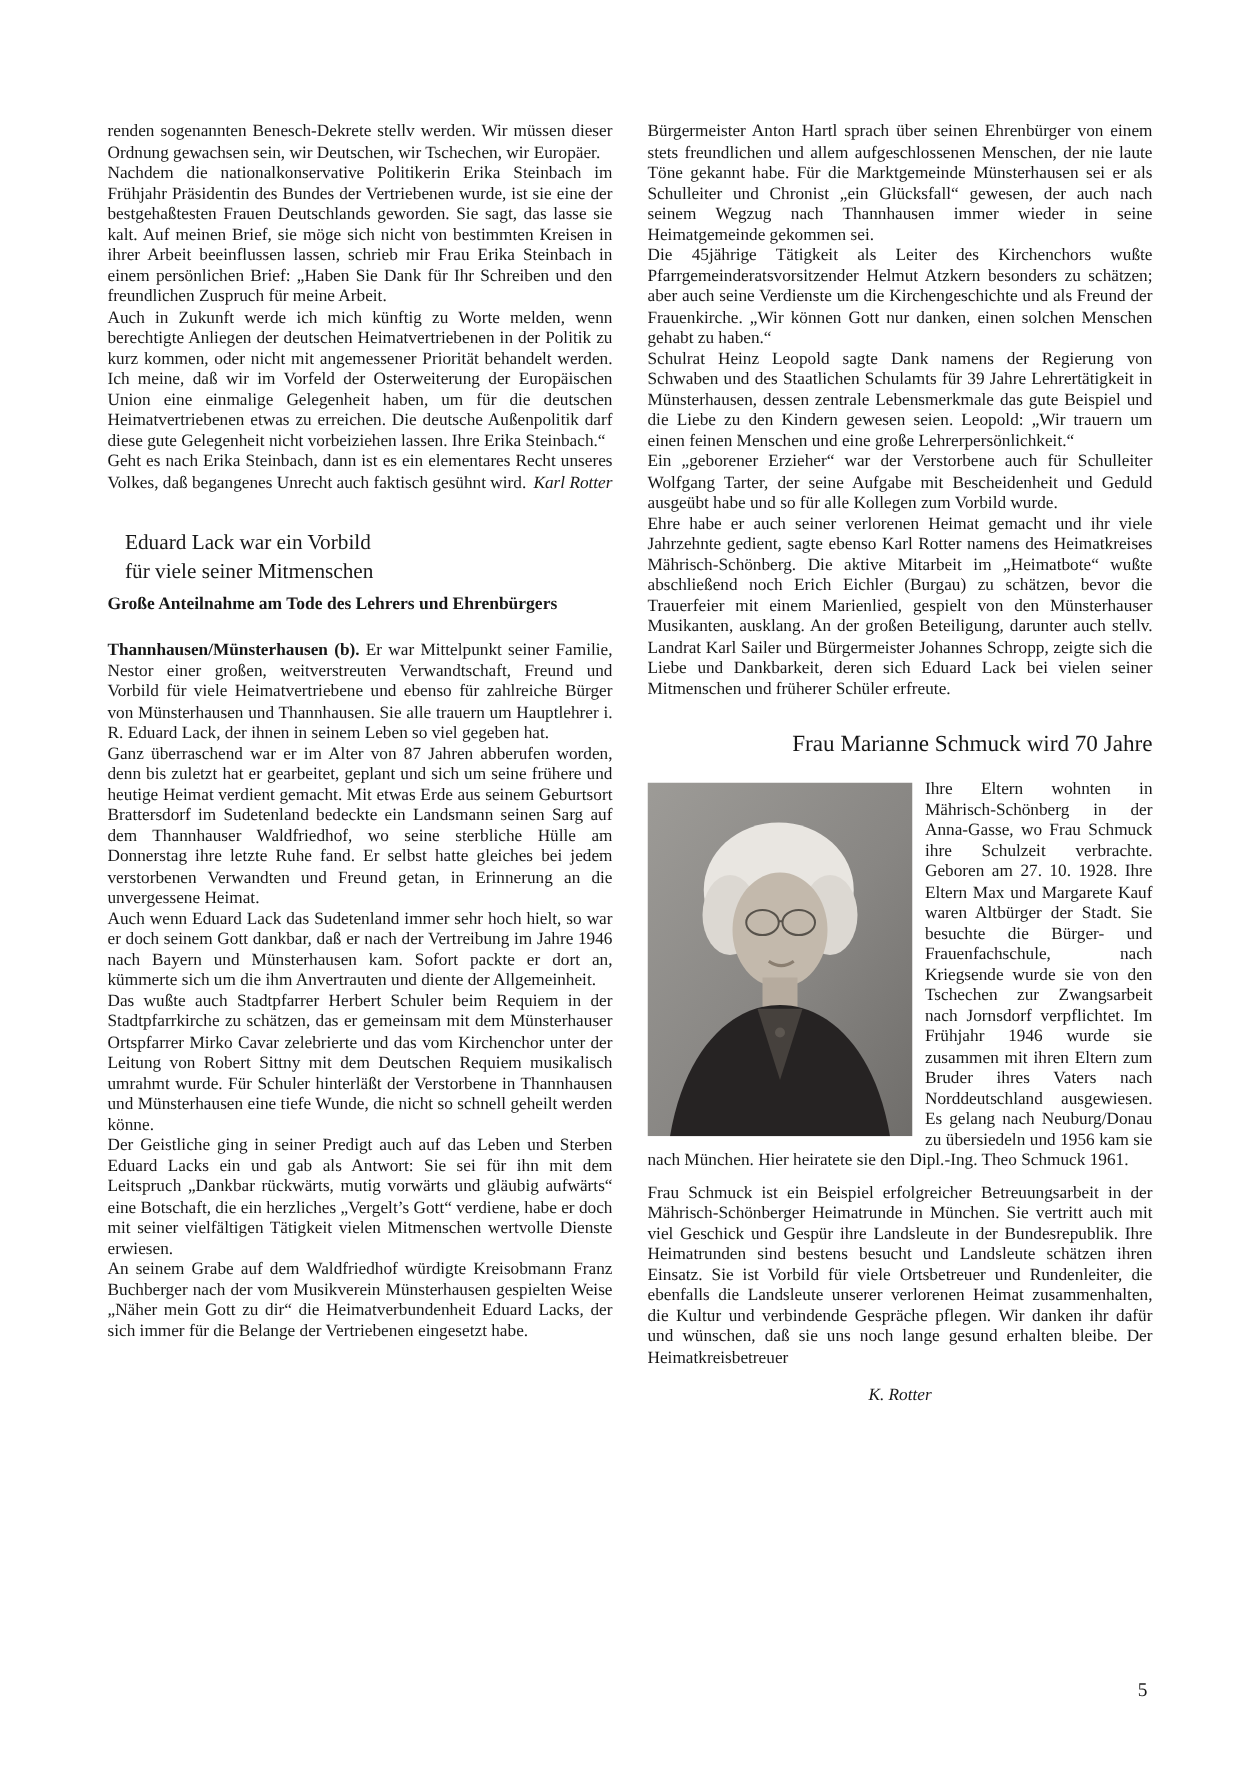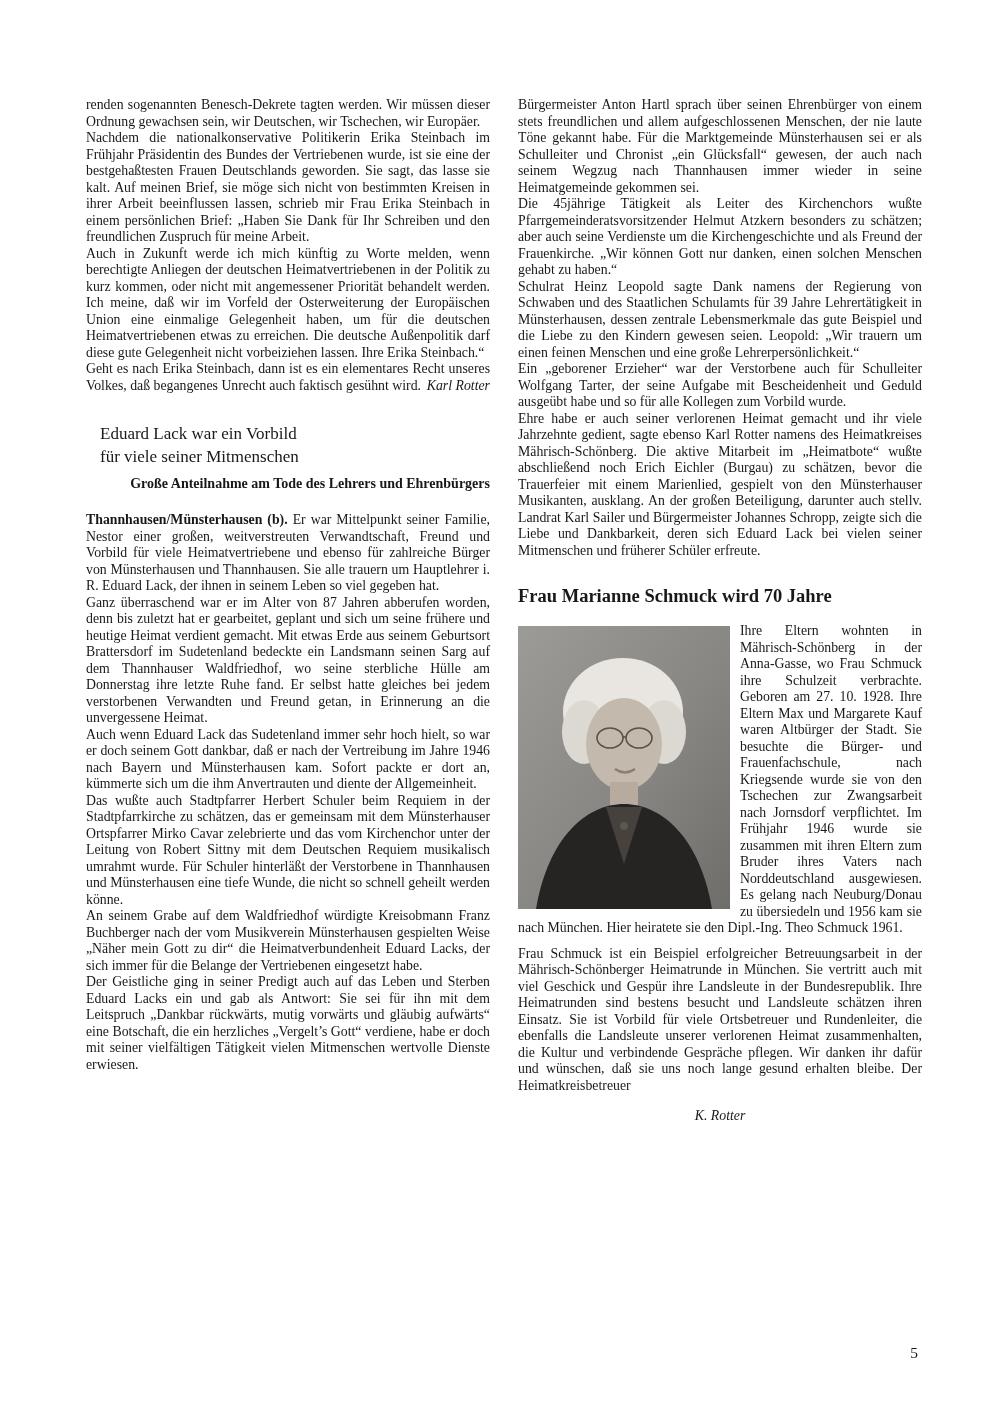--- a/index.html
+++ b/index.html
@@ -29,28 +29,28 @@
   }
   .para { margin: 0; }
   .sig-inline { float: right; font-style: italic; }
   .headline {
     font-size: 17px; line-height: 23px;
     font-weight: normal; 
     margin: 28px 14px 7px;
   }
   .subhead {
     font-size: 14px; line-height: 17px;
-    font-weight: bold; text-align: right;
+    font-weight: bold; text-align: left;
     margin: 0 0 20px;
   }
   .dateline { font-weight: bold; }
   .cross-ref { margin-top: 4px; }
   .schmuck-title {
     font-size: 18.5px; line-height: 22px;
-    font-weight: bold; text-align: left;
+    font-weight: normal; text-align: right;
     margin: 26px 0 16px;
   }
   .photo {
     float: left;
     width: 212px; height: 283px;
     margin: 3px 10px 4px 0;
     display: block;
   }
   .gap { margin-top: 9px; }
   .sig-right { text-align: center; font-style: italic; margin-top: 14px; }
@@ -59,34 +59,34 @@
     right: 82px; bottom: 50px;
     font-size: 15.5px;
   }
 </style>
 </head>
 <body>
 
 <div class="content">
 
   <section class="col">
-    <p class="para">renden sogenannten Benesch-Dekrete tagten werden. Wir müssen dieser Ordnung gewachsen sein, wir Deutschen, wir Tschechen, wir Europäer.</p>
+    <p class="para">renden sogenannten Benesch-Dekrete stellv werden. Wir müssen dieser Ordnung gewachsen sein, wir Deutschen, wir Tschechen, wir Europäer.</p>
     <p class="para">Nachdem die nationalkonservative Politikerin Erika Steinbach im Frühjahr Präsidentin des Bundes der Vertriebenen wurde, ist sie eine der bestgehaßtesten Frauen Deutschlands geworden. Sie sagt, das lasse sie kalt. Auf meinen Brief, sie möge sich nicht von bestimmten Kreisen in ihrer Arbeit beeinflussen lassen, schrieb mir Frau Erika Steinbach in einem persönlichen Brief: „Haben Sie Dank für Ihr Schreiben und den freundlichen Zuspruch für meine Arbeit.</p>
     <p class="para">Auch in Zukunft werde ich mich künftig zu Worte melden, wenn berechtigte Anliegen der deutschen Heimatvertriebenen in der Politik zu kurz kommen, oder nicht mit angemessener Priorität behandelt werden. Ich meine, daß wir im Vorfeld der Osterweiterung der Europäischen Union eine einmalige Gelegenheit haben, um für die deutschen Heimatvertriebenen etwas zu erreichen. Die deutsche Außenpolitik darf diese gute Gelegenheit nicht vorbeiziehen lassen. Ihre Erika Steinbach.“</p>
     <p class="para"><span>Geht es nach Erika Steinbach, dann ist es ein elementares Recht unseres Volkes, daß begangenes Unrecht auch faktisch gesühnt wird.</span> <span class="sig-inline">Karl Rotter</span></p>
 
     <h2 class="headline"><span>Eduard Lack war ein Vorbild</span><br><span>für viele seiner Mitmenschen</span></h2>
     <p class="subhead">Große Anteilnahme am Tode des Lehrers und Ehrenbürgers</p>
 
     <p class="para"><b class="dateline">Thannhausen/Münsterhausen (b).</b> <span>Er war Mittelpunkt seiner Familie, Nestor einer großen, weitverstreuten Verwandtschaft, Freund und Vorbild für viele Heimatvertriebene und ebenso für zahlreiche Bürger von Münsterhausen und Thannhausen. Sie alle trauern um Hauptlehrer i. R. Eduard Lack, der ihnen in seinem Leben so viel gegeben hat.</span></p>
     <p class="para">Ganz überraschend war er im Alter von 87 Jahren abberufen worden, denn bis zuletzt hat er gearbeitet, geplant und sich um seine frühere und heutige Heimat verdient gemacht. Mit etwas Erde aus seinem Geburtsort Brattersdorf im Sudetenland bedeckte ein Landsmann seinen Sarg auf dem Thannhauser Waldfriedhof, wo seine sterbliche Hülle am Donnerstag ihre letzte Ruhe fand. Er selbst hatte gleiches bei jedem verstorbenen Verwandten und Freund getan, in Erinnerung an die unvergessene Heimat.</p>
     <p class="para">Auch wenn Eduard Lack das Sudetenland immer sehr hoch hielt, so war er doch seinem Gott dankbar, daß er nach der Vertreibung im Jahre 1946 nach Bayern und Münsterhausen kam. Sofort packte er dort an, kümmerte sich um die ihm Anvertrauten und diente der Allgemeinheit.</p>
     <p class="para">Das wußte auch Stadtpfarrer Herbert Schuler beim Requiem in der Stadtpfarrkirche zu schätzen, das er gemeinsam mit dem Münsterhauser Ortspfarrer Mirko Cavar zelebrierte und das vom Kirchenchor unter der Leitung von Robert Sittny mit dem Deutschen Requiem musikalisch umrahmt wurde. Für Schuler hinterläßt der Verstorbene in Thannhausen und Münsterhausen eine tiefe Wunde, die nicht so schnell geheilt werden könne.</p>
+    <p class="para">Der Geistliche ging in seiner Predigt auch auf das Leben und Sterben Eduard Lacks ein und gab als Antwort: Sie sei für ihn mit dem Leitspruch „Dankbar rückwärts, mutig vorwärts und gläubig aufwärts“ eine Botschaft, die ein herzliches „Vergelt’s Gott“ verdiene, habe er doch mit seiner vielfältigen Tätigkeit vielen Mitmenschen wertvolle Dienste erwiesen.</p>
     <p class="para">An seinem Grabe auf dem Waldfriedhof würdigte Kreisobmann Franz Buchberger nach der vom Musikverein Münsterhausen gespielten Weise „Näher mein Gott zu dir“ die Heimatverbundenheit Eduard Lacks, der sich immer für die Belange der Vertriebenen eingesetzt habe.</p>
-    <p class="para">Der Geistliche ging in seiner Predigt auch auf das Leben und Sterben Eduard Lacks ein und gab als Antwort: Sie sei für ihn mit dem Leitspruch „Dankbar rückwärts, mutig vorwärts und gläubig aufwärts“ eine Botschaft, die ein herzliches „Vergelt’s Gott“ verdiene, habe er doch mit seiner vielfältigen Tätigkeit vielen Mitmenschen wertvolle Dienste erwiesen.</p>
   </section>
 
   <section class="col">
     <p class="para">Bürgermeister Anton Hartl sprach über seinen Ehrenbürger von einem stets freundlichen und allem aufgeschlossenen Menschen, der nie laute Töne gekannt habe. Für die Marktgemeinde Münsterhausen sei er als Schulleiter und Chronist „ein Glücksfall“ gewesen, der auch nach seinem Wegzug nach Thannhausen immer wieder in seine Heimatgemeinde gekommen sei.</p>
     <p class="para">Die 45jährige Tätigkeit als Leiter des Kirchenchors wußte Pfarrgemeinderatsvorsitzender Helmut Atzkern besonders zu schätzen; aber auch seine Verdienste um die Kirchengeschichte und als Freund der Frauenkirche. „Wir können Gott nur danken, einen solchen Menschen gehabt zu haben.“</p>
     <p class="para">Schulrat Heinz Leopold sagte Dank namens der Regierung von Schwaben und des Staatlichen Schulamts für 39 Jahre Lehrertätigkeit in Münsterhausen, dessen zentrale Lebensmerkmale das gute Beispiel und die Liebe zu den Kindern gewesen seien. Leopold: „Wir trauern um einen feinen Menschen und eine große Lehrerpersönlichkeit.“</p>
     <p class="para">Ein „geborener Erzieher“ war der Verstorbene auch für Schulleiter Wolfgang Tarter, der seine Aufgabe mit Bescheidenheit und Geduld ausgeübt habe und so für alle Kollegen zum Vorbild wurde.</p>
     <p class="para">Ehre habe er auch seiner verlorenen Heimat gemacht und ihr viele Jahrzehnte gedient, sagte ebenso Karl Rotter namens des Heimatkreises Mährisch-Schönberg. Die aktive Mitarbeit im „Heimatbote“ wußte abschließend noch Erich Eichler (Burgau) zu schätzen, bevor die Trauerfeier mit einem Marienlied, gespielt von den Münsterhauser Musikanten, ausklang. An der großen Beteiligung, darunter auch stellv. Landrat Karl Sailer und Bürgermeister Johannes Schropp, zeigte sich die Liebe und Dankbarkeit, deren sich Eduard Lack bei vielen seiner Mitmenschen und früherer Schüler erfreute.</p>
 
     <h2 class="schmuck-title">Frau Marianne Schmuck wird 70 Jahre</h2>

